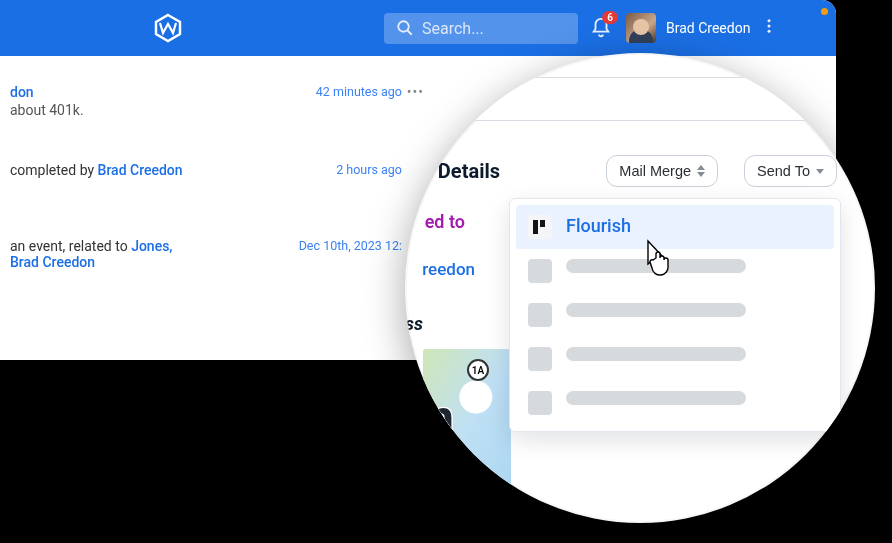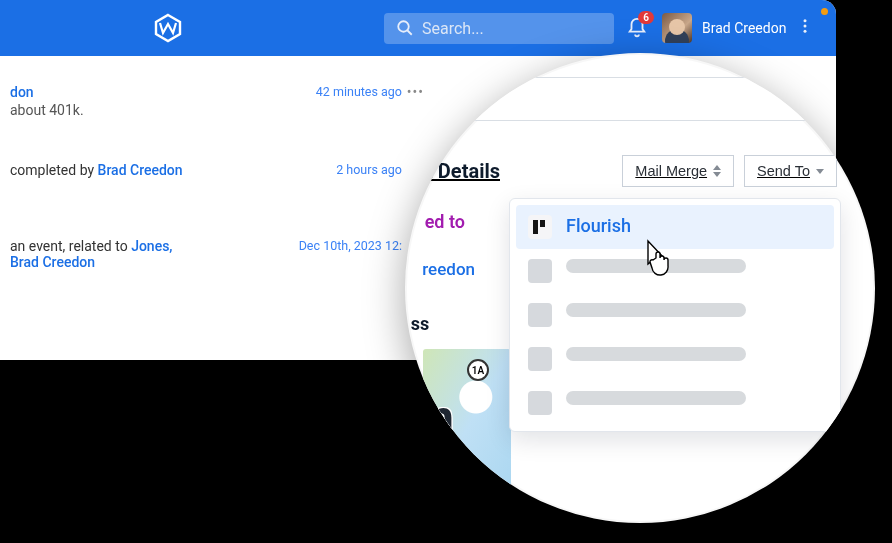--- a/index.html
+++ b/index.html
@@ -33,21 +33,21 @@
     margin-left: 140px;
     display: flex; align-items: center; justify-content: center;
   }
   .search {
     margin-left: 200px;
     display: flex;
     align-items: center;
     background: rgba(255,255,255,0.25);
     border-radius: 4px;
     padding: 6px 12px;
-    width: 230px;
+    width: 194px;
     color: #e5ecf8;
   }
   .search svg { margin-right: 8px; flex-shrink: 0; }
   .search span { font-size: 16px; color: #dbe6f6; }
   .bell-wrap {
     position: relative;
     margin-left: 12px;
     display: flex; align-items: center;
   }
   .bell-badge {
@@ -133,35 +133,35 @@
     display:flex; align-items:center;
     padding:0 12px;
   }
   .lens-toolbar .iconblue{ color:#1b6fe5; margin-right:18px; }
 
   .details-row{
     position:absolute; top:102px; left:0; right:30px;
     display:flex; align-items:center;
     gap:10px;
     padding-right:8px;
-    text-decoration:underline;
   }
   .details-title{
     font-size:20px; font-weight:700; color:#0e1b2c;
     margin-left:0;
   }
   .btn{
     border:1px solid #c9d0d9;
     background:#fff;
-    border-radius:0;
+    border-radius:11px;
     padding:7px 12px;
     font-size:14.5px;
     color:#2a2f36;
     display:flex; align-items:center; gap:6px;
     cursor:pointer;
+    margin-left:16px;
   }
   .spacer{flex:1;}
   .caret{ width:0;height:0;border-left:4px solid transparent;border-right:4px solid transparent;border-top:5px solid #848b94;}
   .sort-ico{ display:flex; flex-direction:column; align-items:center; }
   .sort-ico .up{width:0;height:0;border-left:4px solid transparent;border-right:4px solid transparent;border-bottom:5px solid #848b94;margin-bottom:2px;}
   .sort-ico .down{width:0;height:0;border-left:4px solid transparent;border-right:4px solid transparent;border-top:5px solid #848b94;}
 
   .dropdown{
     position:absolute; top:145px; left:104px;
     width:332px;
@@ -208,21 +208,22 @@
   .left-frag2{
     position:absolute;
     top:206px; left:0; width:70px;
     font-size:17px; color:#1b6fe5; font-weight:500;
     text-align:right;
   }
   .left-frag3{
     position:absolute;
     top:260px; left:0; width:30px;
     font-size:18px; color:#0e1b2c; font-weight:700;
-    text-align:center;
+    text-align:left;
+    font-style:italic;
   }
   .mapbg{
     position:absolute;
     top:296px; left:18px;
     width:88px; height:160px;
     background:
       radial-gradient(circle at 60% 30%, #fff 0 16px, transparent 17px),
       linear-gradient(120deg,#cfe6b7 0%, #bfe0f5 50%, #a9d6f0 100%);
     border-radius:3px;
     overflow:hidden;

